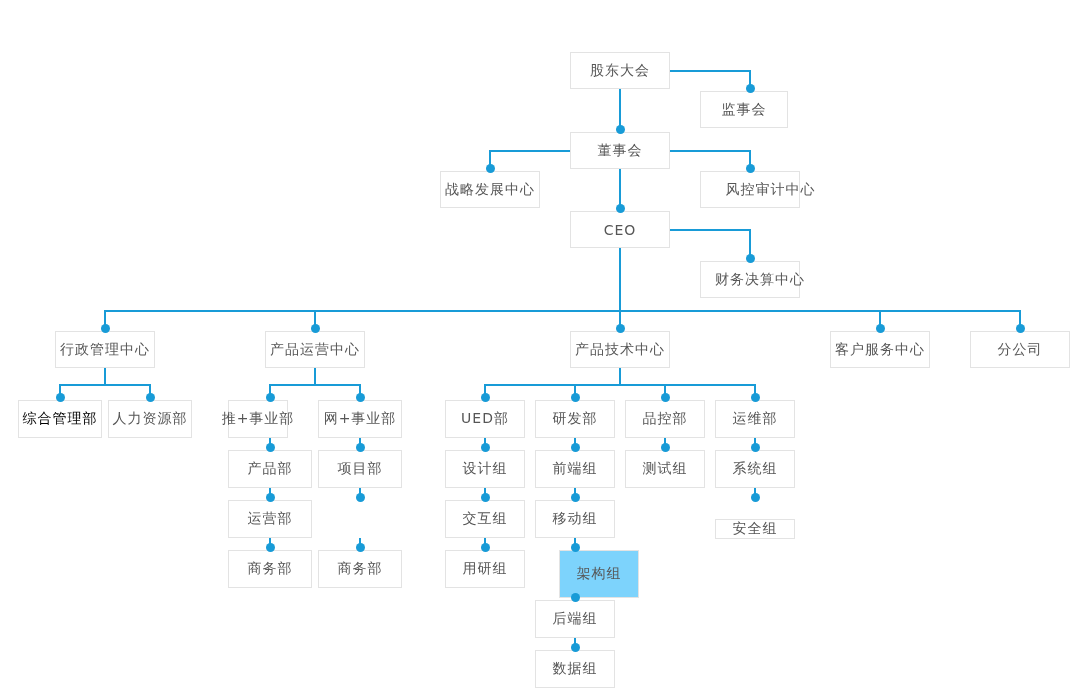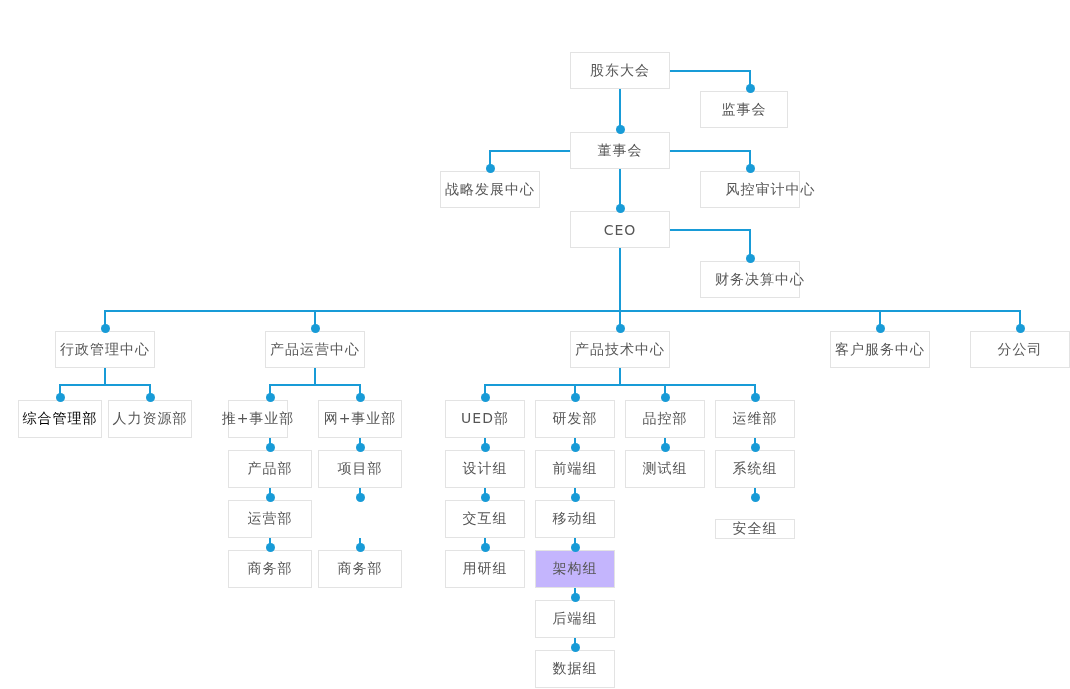--- a/index.html
+++ b/index.html
@@ -115,21 +115,21 @@
     <div class="org-node" style="left: 318px; top: 550px; width: 84px; height: 38px; border-color: rgb(227, 227, 227); background: rgb(255, 255, 255); color: rgb(86, 86, 86);">商务部</div>
     <div class="org-node" style="left: 445px; top: 400px; width: 80px; height: 38px; border-color: rgb(227, 227, 227); background: rgb(255, 255, 255); color: rgb(86, 86, 86);">UED部</div>
     <div class="org-node" style="left: 535px; top: 400px; width: 80px; height: 38px; border-color: rgb(227, 227, 227); background: rgb(255, 255, 255); color: rgb(86, 86, 86);">研发部</div>
     <div class="org-node" style="left: 625px; top: 400px; width: 80px; height: 38px; border-color: rgb(227, 227, 227); background: rgb(255, 255, 255); color: rgb(86, 86, 86);">品控部</div>
     <div class="org-node" style="left: 715px; top: 400px; width: 80px; height: 38px; border-color: rgb(227, 227, 227); background: rgb(255, 255, 255); color: rgb(86, 86, 86);">运维部</div>
     <div class="org-node" style="left: 445px; top: 450px; width: 80px; height: 38px; border-color: rgb(227, 227, 227); background: rgb(255, 255, 255); color: rgb(86, 86, 86);">设计组</div>
     <div class="org-node" style="left: 445px; top: 500px; width: 80px; height: 38px; border-color: rgb(227, 227, 227); background: rgb(255, 255, 255); color: rgb(86, 86, 86);">交互组</div>
     <div class="org-node" style="left: 445px; top: 550px; width: 80px; height: 38px; border-color: rgb(227, 227, 227); background: rgb(255, 255, 255); color: rgb(86, 86, 86);">用研组</div>
     <div class="org-node" style="left: 535px; top: 450px; width: 80px; height: 38px; border-color: rgb(227, 227, 227); background: rgb(255, 255, 255); color: rgb(86, 86, 86);">前端组</div>
     <div class="org-node" style="left: 535px; top: 500px; width: 80px; height: 38px; border-color: rgb(227, 227, 227); background: rgb(255, 255, 255); color: rgb(86, 86, 86);">移动组</div>
-    <div class="org-node" style="left: 535px; top: 550px; width: 80px; height: 38px; border-color: rgb(227, 227, 227); background: #c4b5fd; color: rgb(86, 86, 86);">架构组</div>
+    <div class="org-node" style="left: 559px; top: 550px; width: 80px; height: 48px; border-color: rgb(227, 227, 227); background: #7dd3fc; color: rgb(86, 86, 86);">架构组</div>
     <div class="org-node" style="left: 535px; top: 600px; width: 80px; height: 38px; border-color: rgb(227, 227, 227); background: rgb(255, 255, 255); color: rgb(86, 86, 86);">后端组</div>
     <div class="org-node" style="left: 535px; top: 650px; width: 80px; height: 38px; border-color: rgb(227, 227, 227); background: rgb(255, 255, 255); color: rgb(86, 86, 86);">数据组</div>
     <div class="org-node" style="left: 625px; top: 450px; width: 80px; height: 38px; border-color: rgb(227, 227, 227); background: rgb(255, 255, 255); color: rgb(86, 86, 86);">测试组</div>
     <div class="org-node" style="left: 715px; top: 450px; width: 80px; height: 38px; border-color: rgb(227, 227, 227); background: rgb(255, 255, 255); color: rgb(86, 86, 86);">系统组</div>
     <div class="org-node" style="left: 715px; top: 500px; width: 80px; height: 20px; border-color: rgb(227, 227, 227); background: rgb(255, 255, 255); color: rgb(86, 86, 86); margin-top: 19px;">安全组</div>
     <div class="dot" style="left: 745.5px; top: 84px; background: rgb(24, 155, 215);"></div>
     <div class="dot" style="left: 615.5px; top: 125px; background: rgb(24, 155, 215);"></div>
     <div class="dot" style="left: 485.5px; top: 164px; background: rgb(24, 155, 215);"></div>
     <div class="dot" style="left: 745.5px; top: 164px; background: rgb(24, 155, 215);"></div>
     <div class="dot" style="left: 615.5px; top: 204px; background: rgb(24, 155, 215);"></div>

